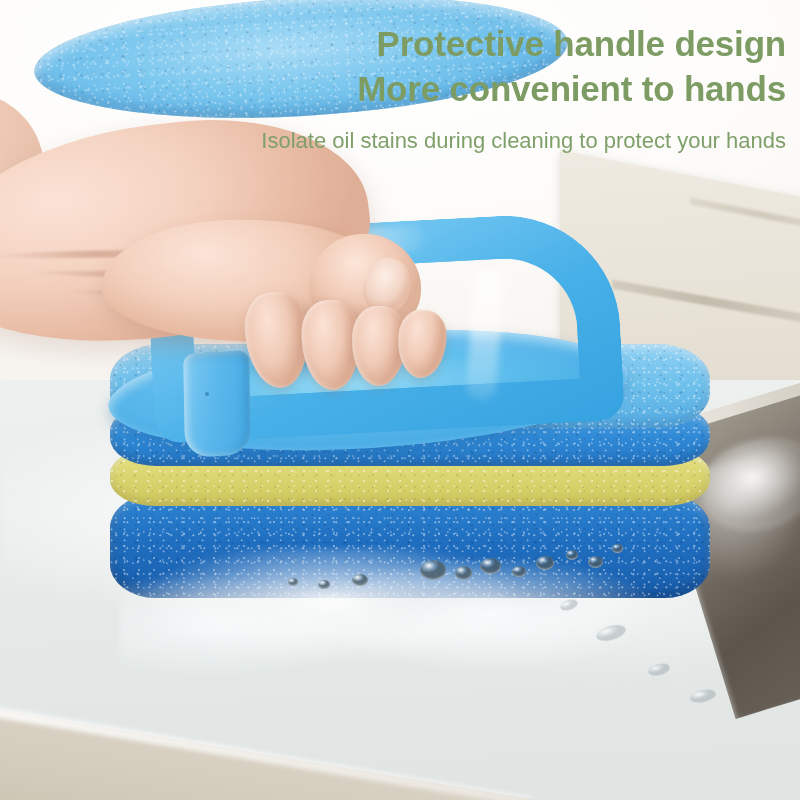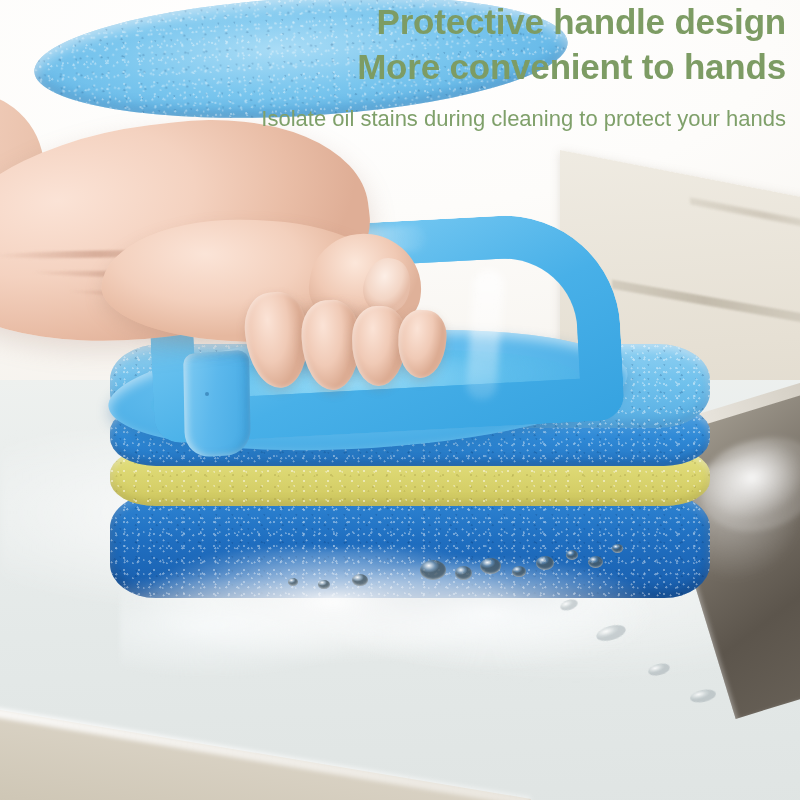--- a/index.html
+++ b/index.html
@@ -340,21 +340,21 @@
     text-align:right;
     z-index:40;
   }
   .headline {
     font-size:35px;
     font-weight:700;
     line-height:44px;
     letter-spacing:-.2px;
     white-space:nowrap;
   }
-  .hl1 { }
+  .hl1 { margin-top:22px; }
   .hl2 { margin-top:1px; }
   .subtitle {
     font-size:22px;
     font-weight:400;
     line-height:30px;
     margin-top:15px;
     white-space:nowrap;
   }
 </style>
 </head>

